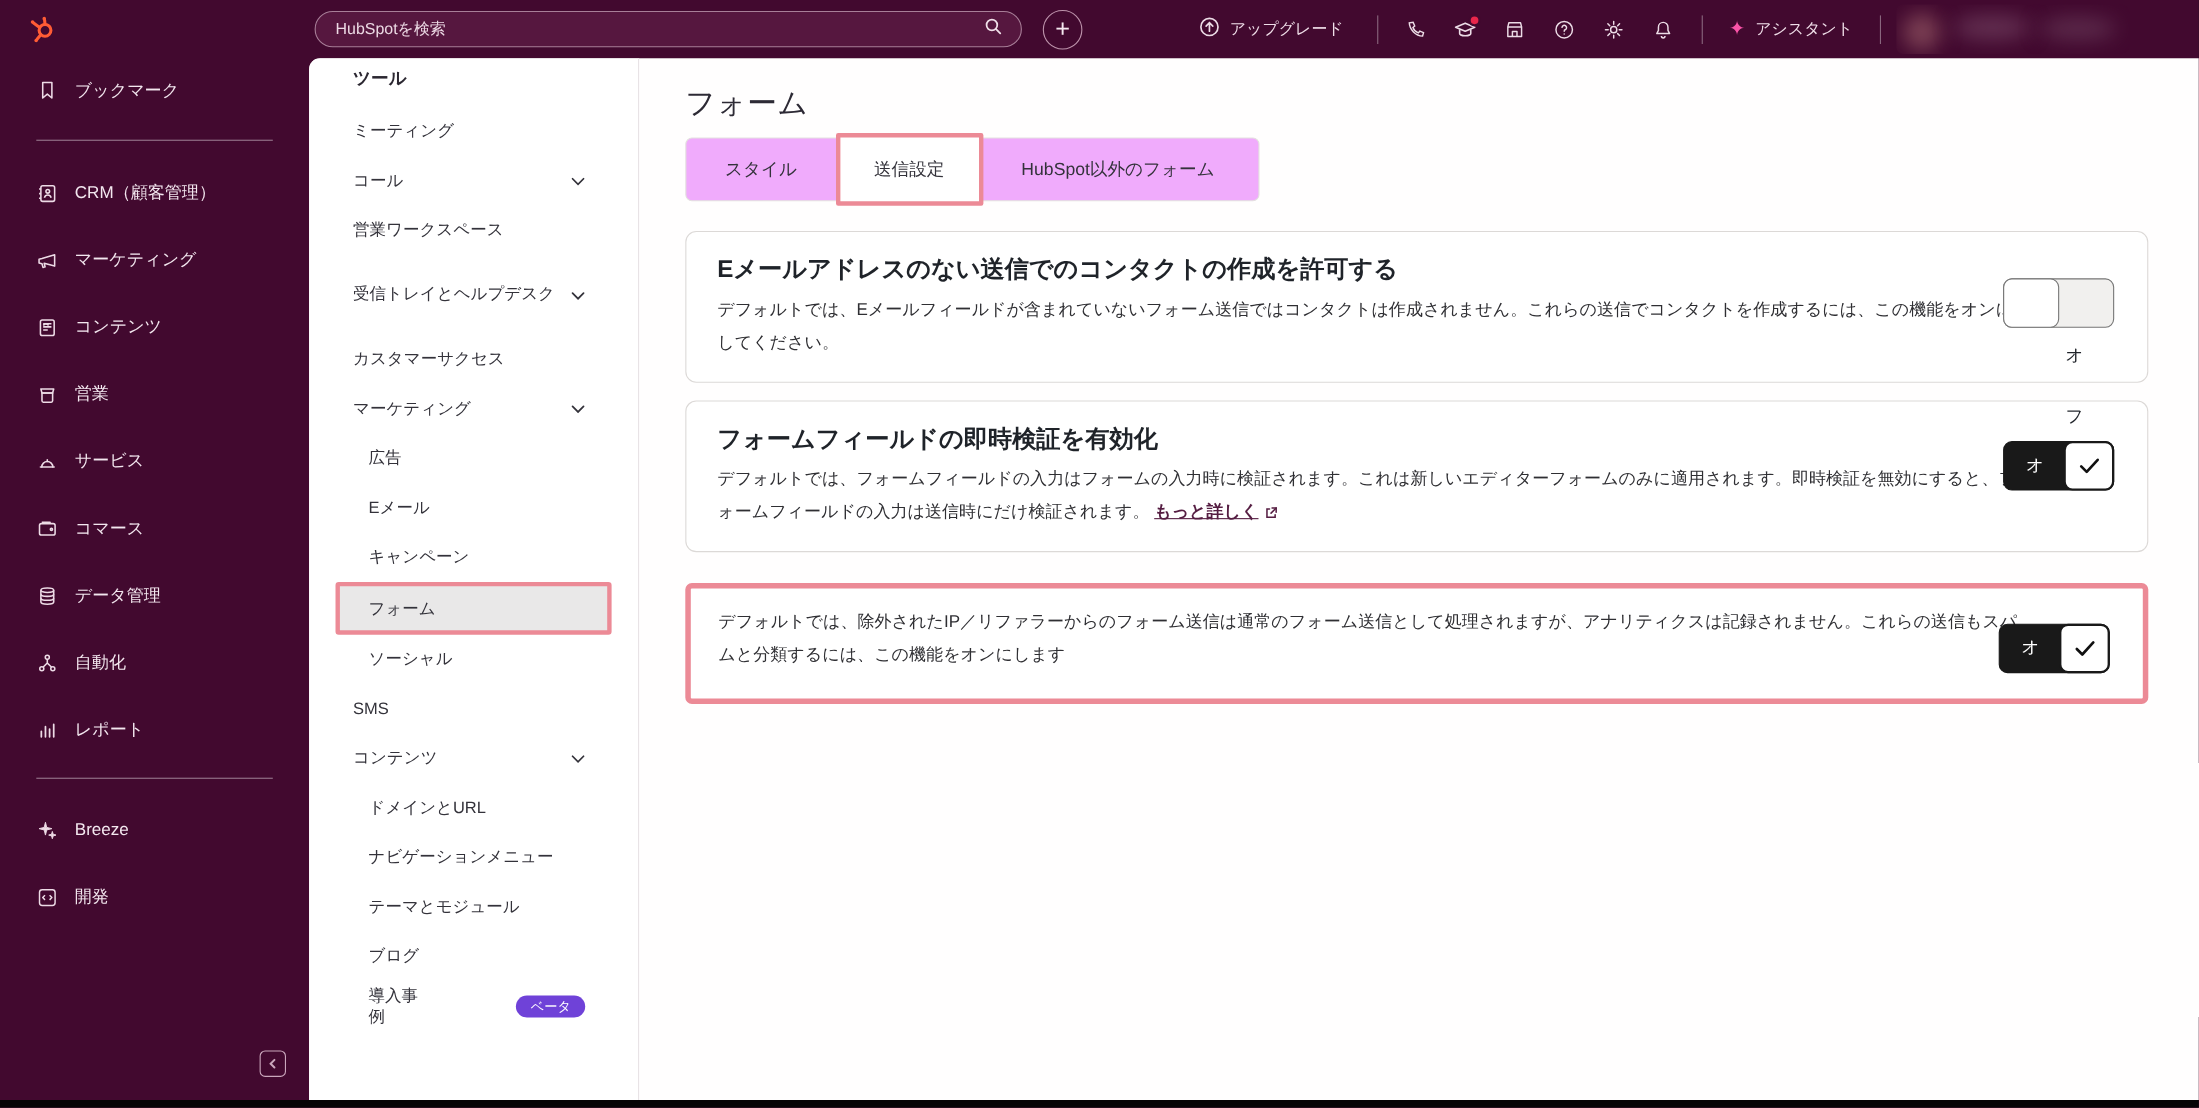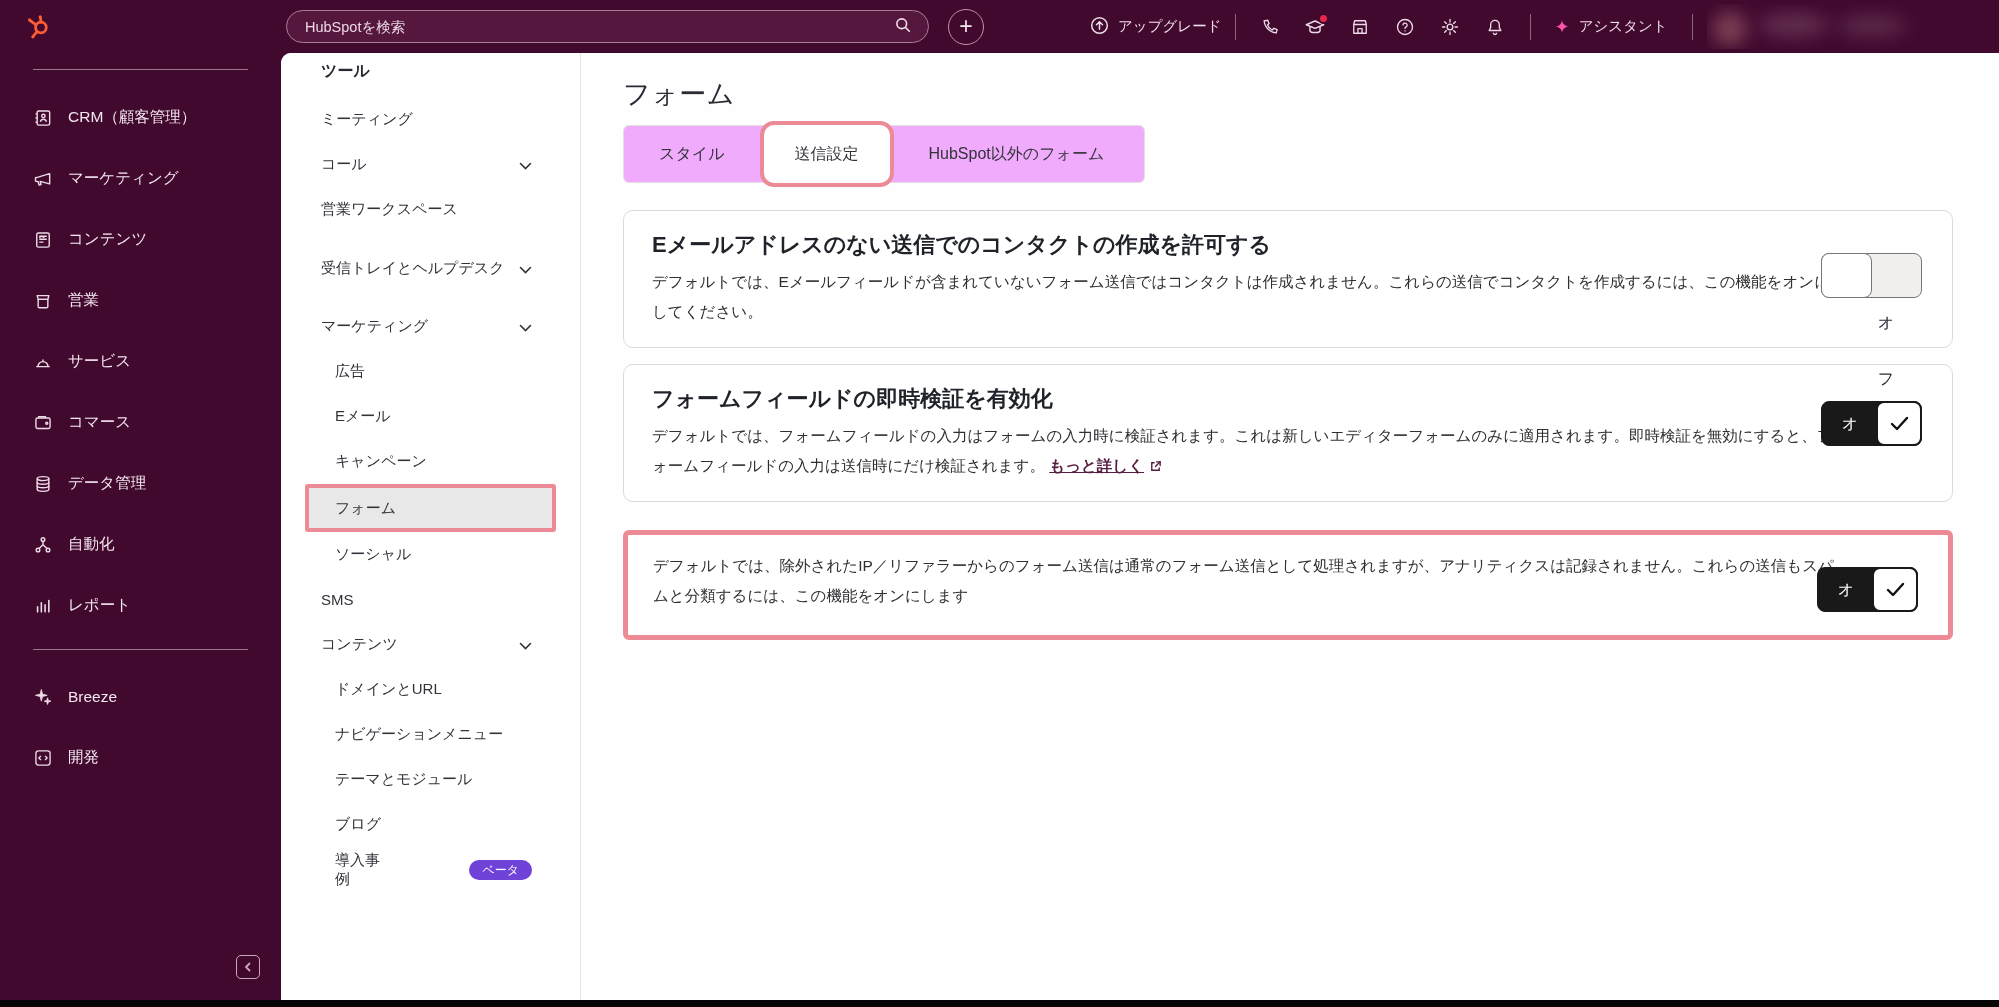--- a/index.html
+++ b/index.html
@@ -21,21 +21,21 @@
     flex:1; background:transparent; border:none; outline:none;
     color:#f4e6ee; font-size:14.5px; font-family:inherit;
   }
   .searchbox input::placeholder { color:#ecd9e4; opacity:1; }
   .plus-btn {
     position:absolute; left:948px; top:9px; width:36px; height:36px; border-radius:50%;
     border:1px solid #bd93ab; color:#f5e9f0; font-size:23px; line-height:32px;
     text-align:center; cursor:pointer; font-weight:300;
   }
   .tb-right { position:absolute; left:1090px; right:0; top:0; height:53px; display:flex; align-items:center; }
-  .upgrade { display:flex; align-items:center; gap:9px; font-size:14.5px; margin-right:13px; cursor:pointer; white-space:nowrap; }
+  .upgrade { display:flex; align-items:center; gap:9px; font-size:14.5px; margin-right:30px; cursor:pointer; white-space:nowrap; }
   .tb-div { width:1px; height:26px; background:rgba(255,255,255,.38); flex:none; }
   .tb-icons { display:flex; align-items:center; margin:0 12px; }
   .tb-icon-btn { position:relative; width:45px; height:40px; display:flex; align-items:center; justify-content:center; cursor:pointer; }
   .tb-icon-btn svg { stroke:#ecdce6; }
   .notif-dot { position:absolute; top:6px; right:9px; width:11px; height:11px; border-radius:50%; background:#e8274b; border:2px solid #42092f; }
   .assistant { display:flex; align-items:center; gap:9px; font-size:14.5px; margin:0 24px; cursor:pointer; white-space:nowrap; }
   .sparkle { color:#fa53a8; font-size:18px; }
   .account-blur {
     margin-left:14px; width:212px; height:45px; border-radius:6px; overflow:hidden;
     position:relative; cursor:pointer; flex:none;
@@ -85,21 +85,21 @@
   }
   
   .main { flex:1; padding:0 0 0 42px; color:#2f2f33; position:relative; }
   .page-title { font-size:27px; color:#2d2a35; margin:23px 0 13px 0; font-weight:500; letter-spacing:.5px; }
   .tabbar {
     display:flex; align-items:center; width:522px; height:58px;
     background:#f0abfc; border:1px solid #e3e1df; border-radius:6px; overflow:visible;
   }
   .tab { padding:0 35px; font-size:16px; color:#33323a; cursor:pointer; height:100%; display:flex; align-items:center; white-space:nowrap; }
   .tab.active {
-    background:#ffffff; border:4px solid #ec8a96; border-radius:14px;
+    background:#ffffff; border:4px solid #ec8a96; border-radius:2px;
     height:66px; margin:-4px 0; padding:0 31px; z-index:2;
   }
   .cards { margin-top:27px; width:1330px; }
   .card {
     position:relative; background:#fff; border:1px solid #dcd9d7; border-radius:10px;
     padding:19px 28px 20px 28px; min-height:110px;
   }
   .card + .card { margin-top:16px; }
   .card.annotated { margin-top:28px; border:5px solid #ec8a96; border-radius:6px; padding:16px 25px 18px 25px; }
   .card-title { font-size:22px; font-weight:bold; color:#1f2329; margin-bottom:7px; }
@@ -219,20 +219,26 @@
 
       <div class="account-blur">
         <span class="blob b1"></span>
         <span class="blob b2"></span>
         <span class="blob b3"></span>
       </div>
     </div>
   </div>
 
   <nav class="sidebar">
+    <div class="nav-item">
+      <svg width="20" height="20" viewBox="0 0 24 24" fill="none" stroke-width="1.7" stroke-linejoin="round">
+          <path d="M7 3.5h10v17l-5-4.2-5 4.2z"></path>
+        </svg>
+      <span>ブックマーク</span>
+    </div>
     <div class="nav-div"></div>
     <div class="nav-item">
       <svg width="20" height="20" viewBox="0 0 24 24" fill="none" stroke-width="1.7" stroke-linejoin="round">
           <rect x="5" y="3.5" width="15" height="17" rx="2"></rect>
           <circle cx="12.5" cy="9.5" r="2"></circle>
           <path d="M8.8 16.5c.6-2 2-3 3.7-3s3.1 1 3.7 3"></path>
           <path d="M3 7h2 M3 12h2 M3 17h2"></path>
         </svg>
       <span>CRM（顧客管理）</span>
     </div>
@@ -334,20 +340,23 @@
               </svg></span>
           </div>
         <div class="tools-item">
             <span class="lbl">営業ワークスペース</span>
           </div>
         <div class="tools-item two-line">
             <span class="lbl">受信トレイとヘルプデスク</span>
             <span class="chev"><svg width="13" height="8" viewBox="0 0 13 8" fill="none" stroke="#33323a" stroke-width="1.6" stroke-linecap="round">
                 <path d="M1.5 1.5l5 5 5-5"></path>
               </svg></span>
+          </div>
+        <div class="tools-item">
+            <span class="lbl">カスタマーサクセス</span>
           </div>
         <div class="tools-item">
             <span class="lbl">マーケティング</span>
             <span class="chev"><svg width="13" height="8" viewBox="0 0 13 8" fill="none" stroke="#33323a" stroke-width="1.6" stroke-linecap="round">
                 <path d="M1.5 1.5l5 5 5-5"></path>
               </svg></span>
           </div>
         <div class="tools-item sub">
             <span class="lbl">広告</span>
           </div>

